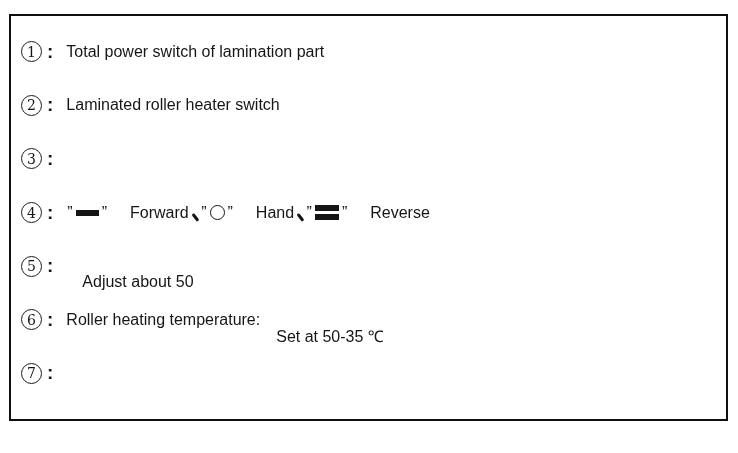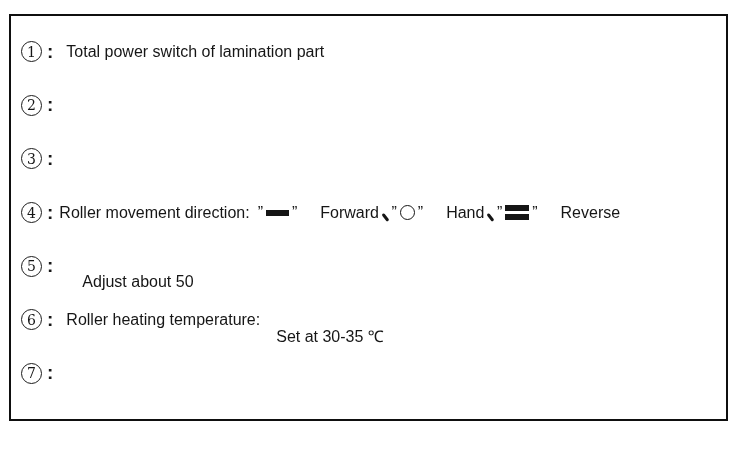--- a/index.html
+++ b/index.html
@@ -88,31 +88,31 @@
 
     <div class="row">
       <span class="num">1</span>
       <span class="colon">:</span>
       <span class="txt">Total power switch of lamination part</span>
     </div>
 
     <div class="row">
       <span class="num">2</span>
       <span class="colon">:</span>
+      <span class="txt">Laminated roller heater switch</span>
     </div>
 
     <div class="row">
       <span class="num">3</span>
       <span class="colon">:</span>
     </div>
 
     <div class="row tight">
       <span class="num">4</span>
       <span class="colon">:</span>
-      <span class="txt">Roller movement direction:</span>
       <span class="legend">
           <span class="q">”</span>
           <span class="sym bar-single"></span>
           <span class="q">”</span>
           <span class="lbl">Forward</span>
           <span class="cjk-comma"></span>
           <span class="q">”</span>
           <span class="sym ring"></span>
           <span class="q">”</span>
           <span class="lbl">Hand</span>
@@ -127,21 +127,21 @@
     <div class="row">
       <span class="num">5</span>
       <span class="colon">:</span>
       <span class="val">Adjust about 50</span>
     </div>
 
     <div class="row">
       <span class="num">6</span>
       <span class="colon">:</span>
       <span class="txt">Roller heating temperature:</span>
-      <span class="val">Set at 30-35 ℃</span>
+      <span class="val">Set at 50-35 ℃</span>
     </div>
 
     <div class="row">
       <span class="num">7</span>
       <span class="colon">:</span>
     </div>
 
   </div>
 </div>
 

